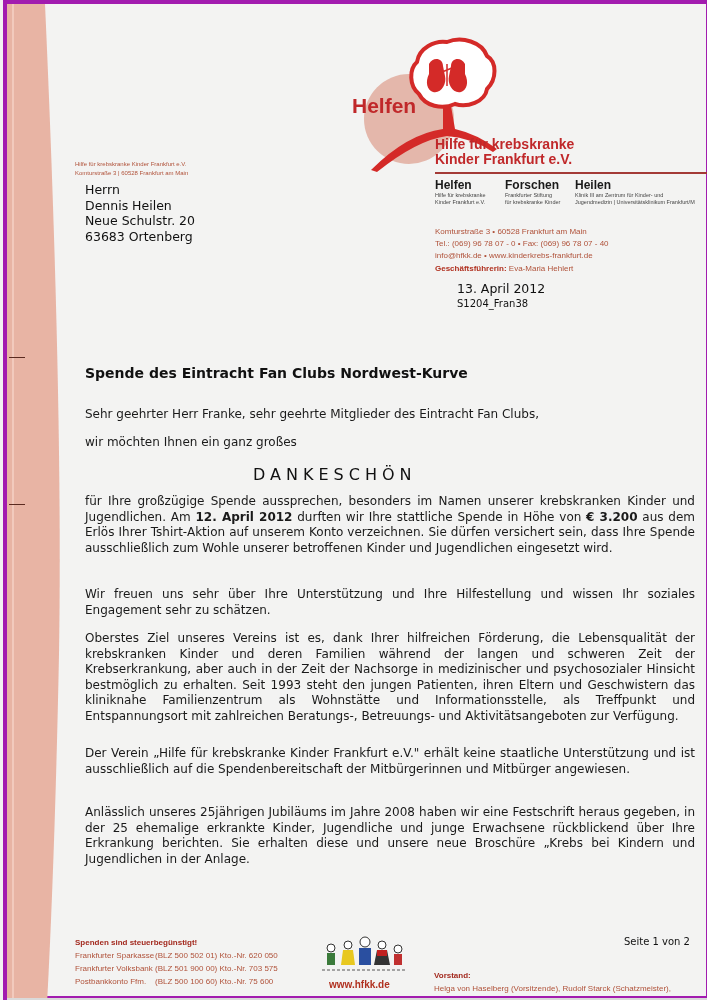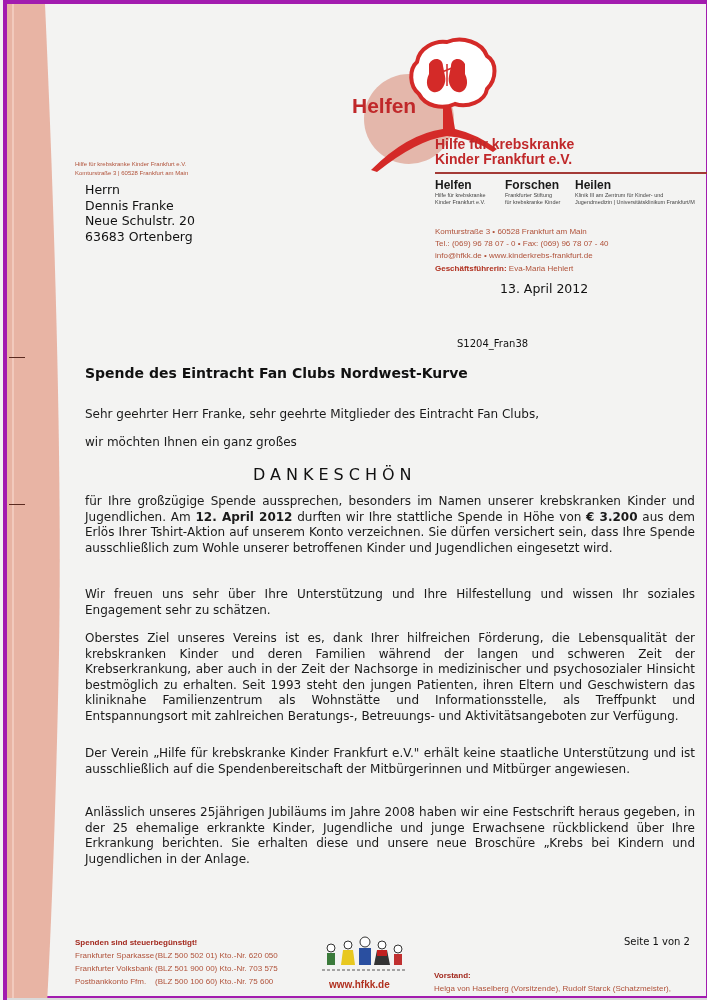--- a/index.html
+++ b/index.html
@@ -30,22 +30,22 @@
 
     .pillars { position: absolute; left: 428px; top: 175px; display: flex; gap: 0; }
     .pillar { margin-right: 6px; }
     .pillar-title { font-family: "Liberation Sans", sans-serif; font-size: 12px; font-weight: bold; color: #1a1a1a; line-height: 13px; }
     .pillar-sub { font-family: "Liberation Sans", sans-serif; font-size: 5.5px; color: #444; line-height: 7px; white-space: nowrap; }
 
     .contact { position: absolute; left: 428px; top: 222px; font-family: "Liberation Sans", sans-serif; font-size: 8px; line-height: 12px; color: #b0523a; }
     .gf { position: absolute; left: 428px; top: 260px; font-family: "Liberation Sans", sans-serif; font-size: 8px; color: #b0523a; }
     .gf b { color: #b0301f; }
 
-    .date { position: absolute; left: 450px; top: 277px; font-size: 12.5px; color: #111; margin-left: 43px; }
-    .ref { position: absolute; left: 450px; top: 294px; font-size: 10px; color: #111; margin-top: 40px; }
+    .date { position: absolute; left: 450px; top: 277px; font-size: 12.5px; color: #111; }
+    .ref { position: absolute; left: 450px; top: 294px; font-size: 10px; color: #111; }
 
     .sender-line { position: absolute; left: 68px; font-family: "Liberation Sans", sans-serif; font-size: 6px; color: #b0523a; white-space: nowrap; }
     .recipient { position: absolute; left: 78px; top: 178px; font-size: 12.5px; line-height: 15.5px; color: #111; }
 
     .subject { position: absolute; left: 78px; top: 361px; font-size: 14px; font-weight: bold; color: #111; }
     .body-text { position: absolute; left: 78px; width: 610px; font-size: 12px; line-height: 15.6px; color: #1a1a1a; text-align: justify; }
     .thanks { position: absolute; left: 246px; top: 461px; font-size: 16px; letter-spacing: 5px; color: #111; }
 
     .footer-left { position: absolute; left: 68px; top: 932px; font-family: "Liberation Sans", sans-serif; font-size: 8px; line-height: 13px; color: #b0523a; }
     .footer-left .title { color: #a32a1f; font-weight: bold; }
@@ -113,21 +113,21 @@
     <span>Eva-Maria Hehlert</span>
   </div>
 
   <div class="date">13. April 2012</div>
   <div class="ref">S1204_Fran38</div>
 
   <div class="sender-line" style="top:157px">Hilfe für krebskranke Kinder Frankfurt e.V.</div>
   <div class="sender-line" style="top:166px">Komturstraße 3   |   60528 Frankfurt am Main</div>
   <div class="recipient">
     <div>Herrn</div>
-    <div>Dennis Franke</div>
+    <div>Dennis Heilen</div>
     <div>Neue Schulstr. 20</div>
     <div>63683 Ortenberg</div>
   </div>
 
   <div class="subject">Spende des Eintracht Fan Clubs Nordwest-Kurve</div>
   <div class="body-text" style="top:403px">Sehr geehrter Herr Franke, sehr geehrte Mitglieder des Eintracht Fan Clubs,</div>
   <div class="body-text" style="top:431px">wir möchten Ihnen ein ganz großes</div>
   <div class="thanks">DANKESCHÖN</div>
 
   <div class="body-text" style="top:490px"><span>für Ihre großzügige Spende aussprechen, besonders im Namen unserer krebskranken Kinder und Jugendlichen. Am </span><b>12. April 2012</b><span> durften wir Ihre stattliche Spende in Höhe von </span><b>€ 3.200</b><span> aus dem Erlös Ihrer Tshirt-Aktion auf unserem Konto verzeichnen. Sie dürfen versichert sein, dass Ihre Spende ausschließlich zum Wohle unserer betroffenen Kinder und Jugendlichen eingesetzt wird.</span></div>

